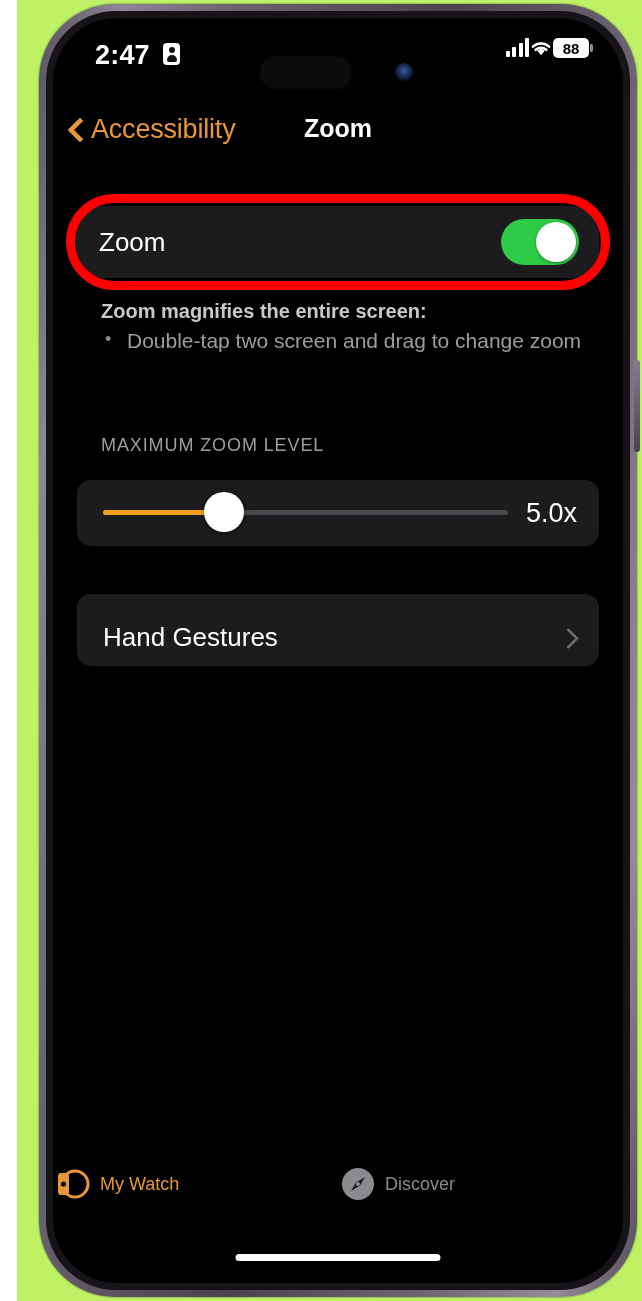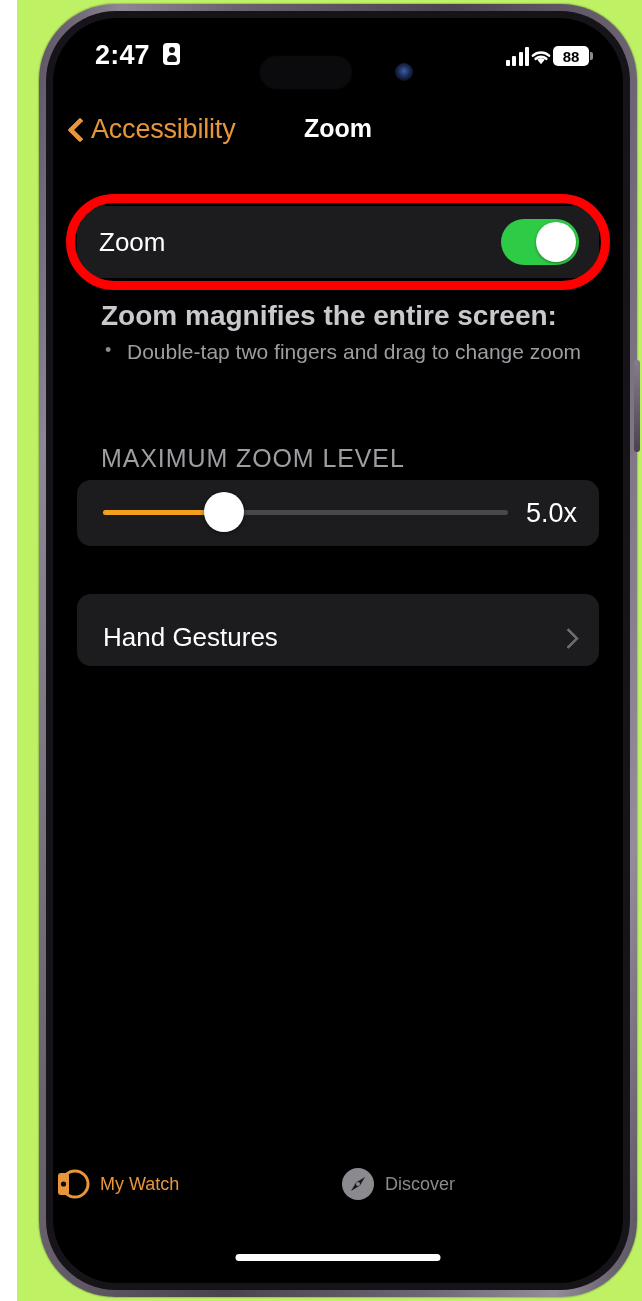--- a/index.html
+++ b/index.html
@@ -63,21 +63,21 @@
     position:absolute; left:208px; top:39px; width:90px; height:31px;
     border-radius:16px; background:#0b0b0d;
     box-shadow:0 0 3px rgba(30,30,38,.9);
   }
   .camera-lens {
     position:absolute; left:342px; top:45px; width:18px; height:18px;
     border-radius:50%;
     background:radial-gradient(circle at 50% 45%, #3a5ea8 0%, #1b2c55 42%, #0a0c16 78%, #050509 100%);
   }
   
-  .sb-right { position:absolute; right:34px; top:20px; height:28px; display:flex; align-items:flex-end; gap:0;}
+  .sb-right { position:absolute; right:34px; top:20px; height:28px; display:flex; gap:0;}
   .bars { display:flex; align-items:flex-end; gap:2.5px; height:19px; }
   .bars i { display:block; width:4px; background:#ffffff; border-radius:1px; }
   .bars i:nth-child(1){height:6px;} .bars i:nth-child(2){height:10px;}
   .bars i:nth-child(3){height:14px;} .bars i:nth-child(4){height:19px;}
   .wifi { width:24px; height:19px; position:relative; }
   .batt { position:relative; width:36px; height:20px; border-radius:5px; background:#ffffff;
           display:flex; align-items:center; justify-content:center; }
   .batt-cap { position:absolute; right:-4px; top:6px; width:3px; height:8px;
               border-radius:0 2px 2px 0; background:rgba(255,255,255,.55); }
   .batt-num { color:#000000; font-size:15px; font-weight:bold; line-height:1; }
@@ -120,33 +120,33 @@
     width:78px; height:46px; border-radius:23px; background:#2ecb47;
     position:relative; flex:0 0 auto; cursor:pointer;
   }
   .switch .knob {
     position:absolute; right:3px; top:3px; width:40px; height:40px;
     border-radius:50%; background:#ffffff;
     box-shadow:0 1px 3px rgba(0,0,0,.4);
   }
 
   .desc { position:absolute; left:48px; top:132px; width:510px; }
-  .desc-title { color:#c9c9cd; font-size:28px; font-weight:bold; line-height:1.32; }
+  .desc-title { color:#c9c9cd; font-size:20px; font-weight:bold; line-height:1.32; }
   .desc-list { list-style:none; margin-top:2px; }
   .desc-list li {
     color:#9d9da2; font-size:21px; line-height:1.45;
     position:relative; padding-left:26px;
   }
   .desc-list li::before {
     content:"\2022"; position:absolute; left:4px; top:0; color:#8a8a8f; font-size:18px;
   }
 
   .section-header {
-    position:absolute; left:48px; top:278px;
-    color:#9d9da2; font-size:25px; letter-spacing:.9px;
+    position:absolute; left:48px; top:269px;
+    color:#9d9da2; font-size:18px; letter-spacing:.9px;
   }
 
   .row-slider {
     position:absolute; left:24px; top:314px; width:522px; height:66px;
     background:#1c1c1e; border-radius:14px;
     display:flex; align-items:center; padding:0 22px 0 26px;
   }
   .slider-wrap { position:relative; flex:1 1 auto; height:40px; margin-right:18px; }
   .slider-track {
     position:absolute; left:0; top:17px; width:100%; height:5px;
@@ -250,21 +250,21 @@
       <div class="row-toggle">
         <span class="row-label">Zoom</span>
         <span class="switch" style="background: rgb(46, 203, 71);">
           <span class="knob"></span>
         </span>
       </div>
 
       <div class="desc">
         <div class="desc-title">Zoom magnifies the entire screen:</div>
         <ul class="desc-list">
-          <li>Double-tap two fingers and drag to change zoom</li>
+          <li>Double-tap two screen and drag to change zoom</li>
         </ul>
       </div>
 
       <div class="section-header">MAXIMUM ZOOM LEVEL</div>
 
       <div class="row-slider">
         <div class="slider-wrap">
           <div class="slider-track"></div>
           <div class="slider-fill" style="width: 30%; background: rgb(242, 160, 29);"></div>
           <div class="slider-thumb" style="left: 30%;"></div>

